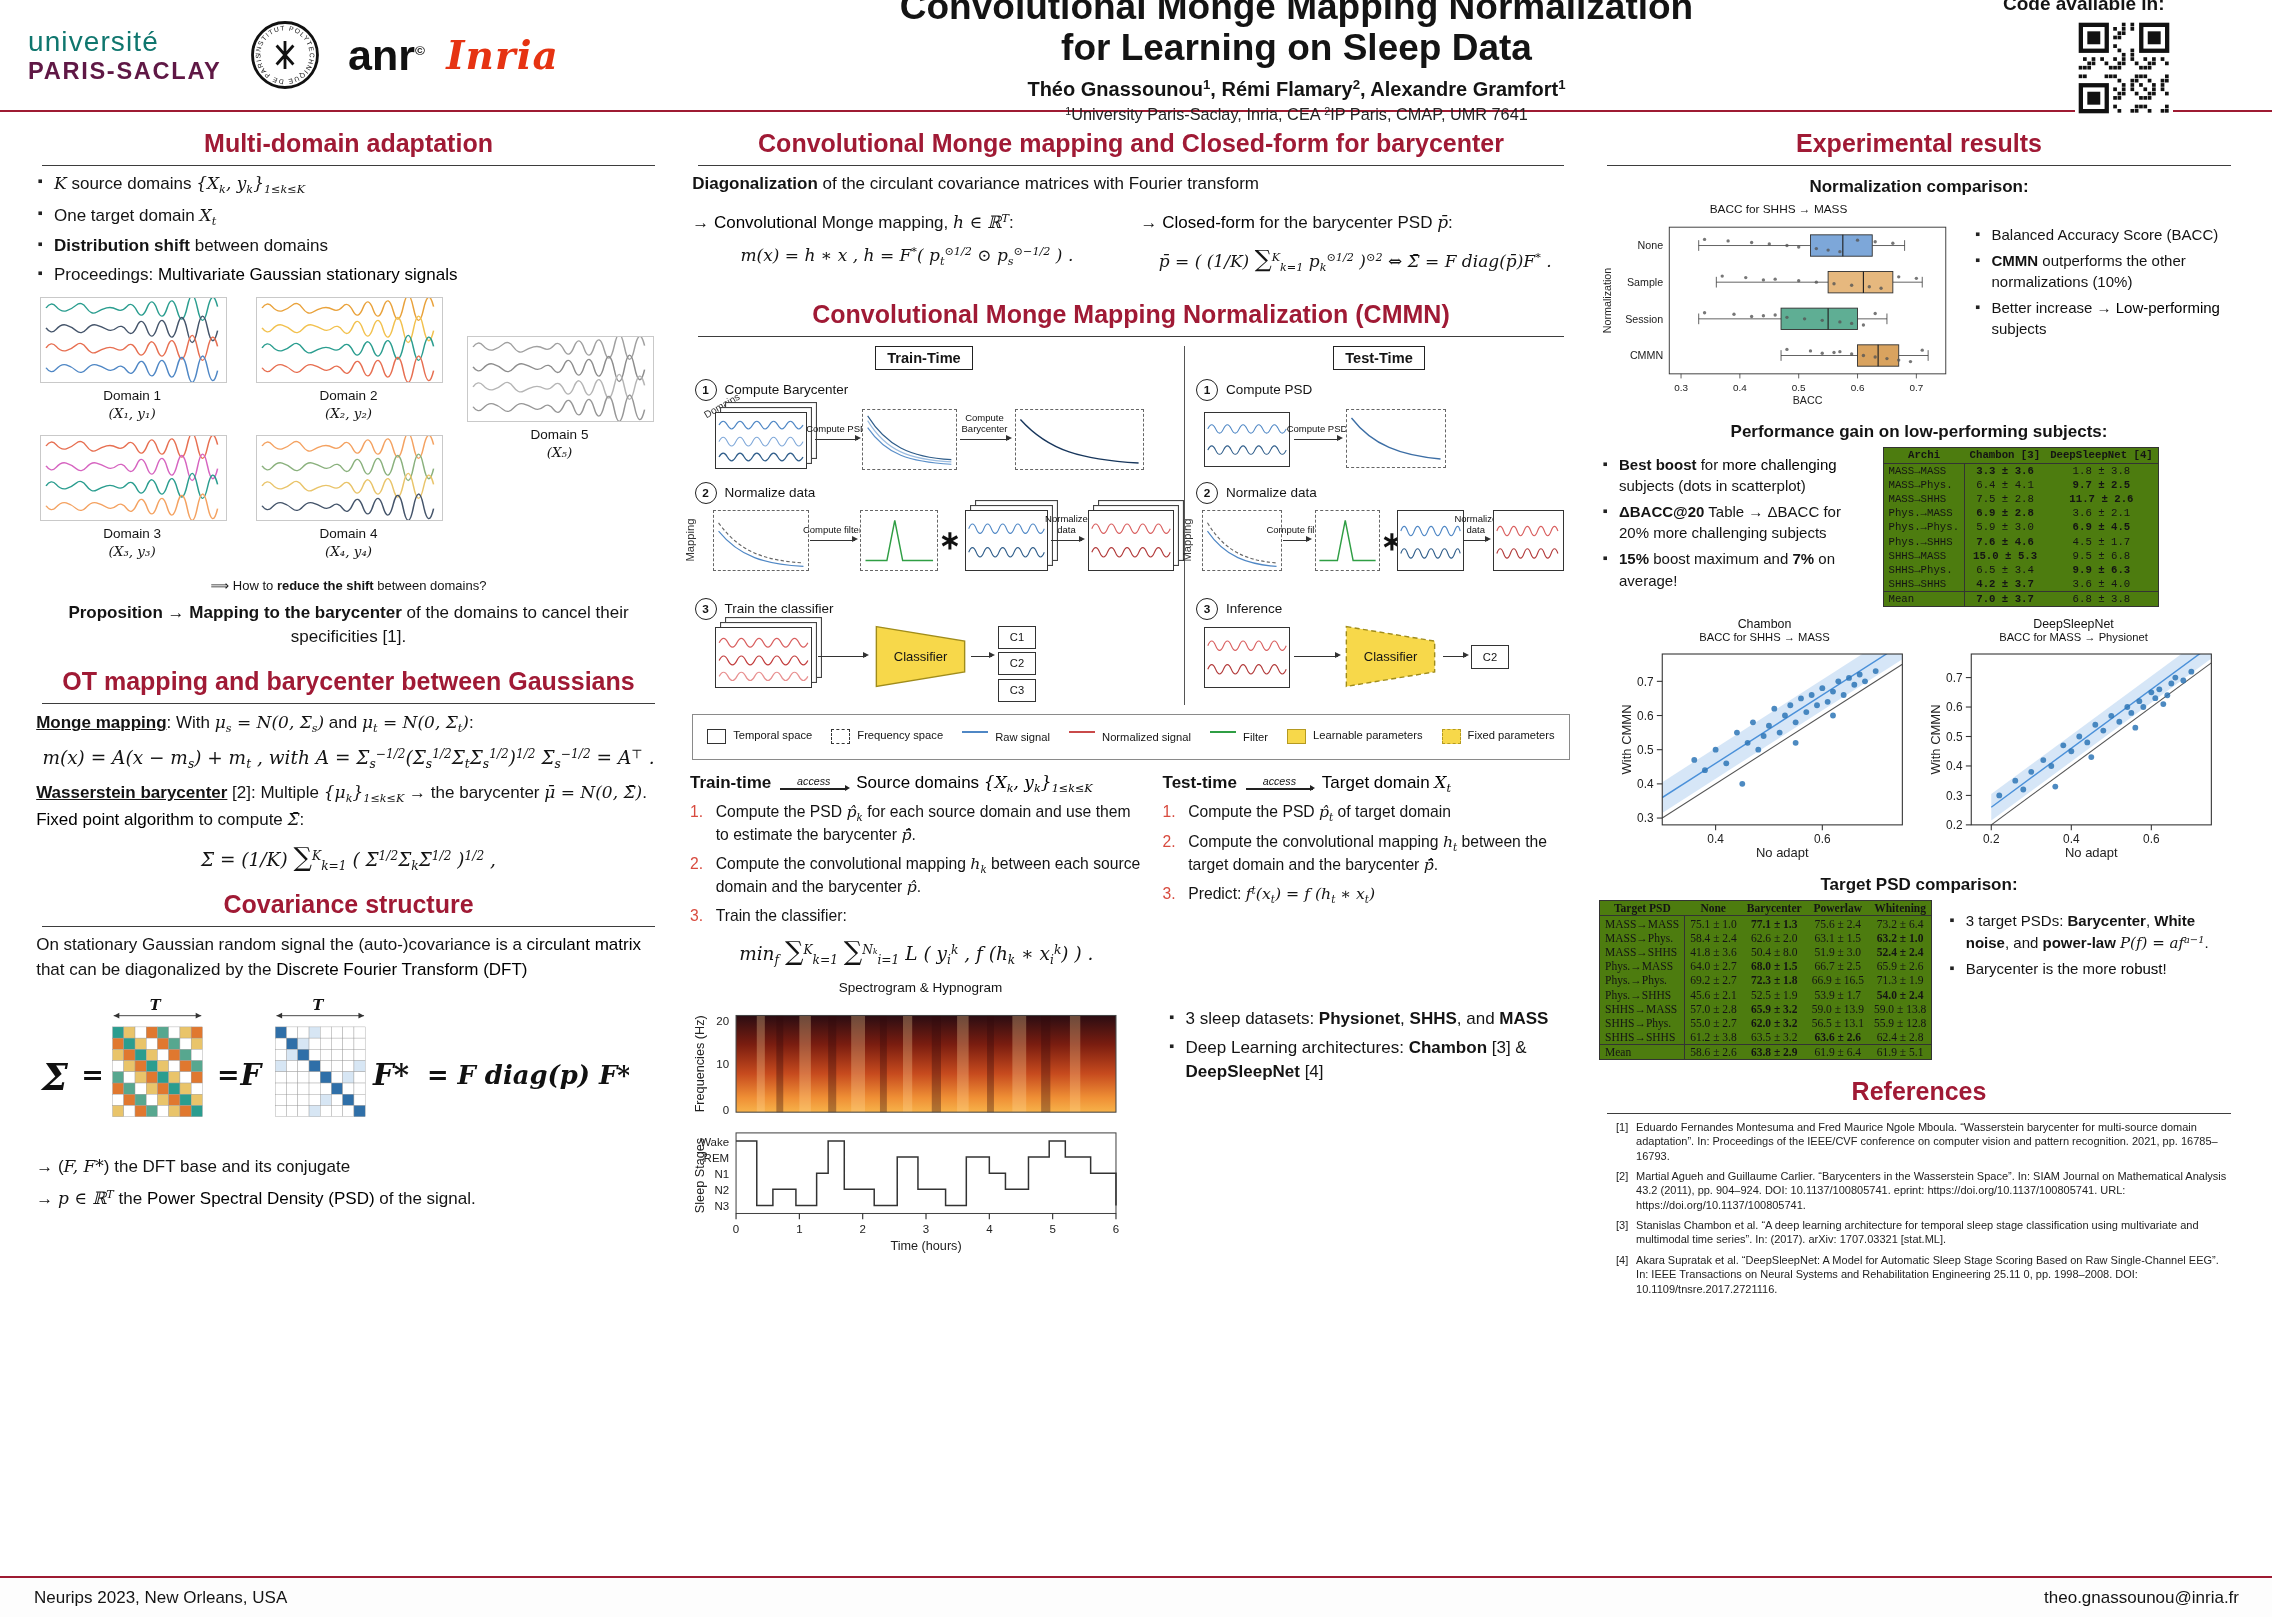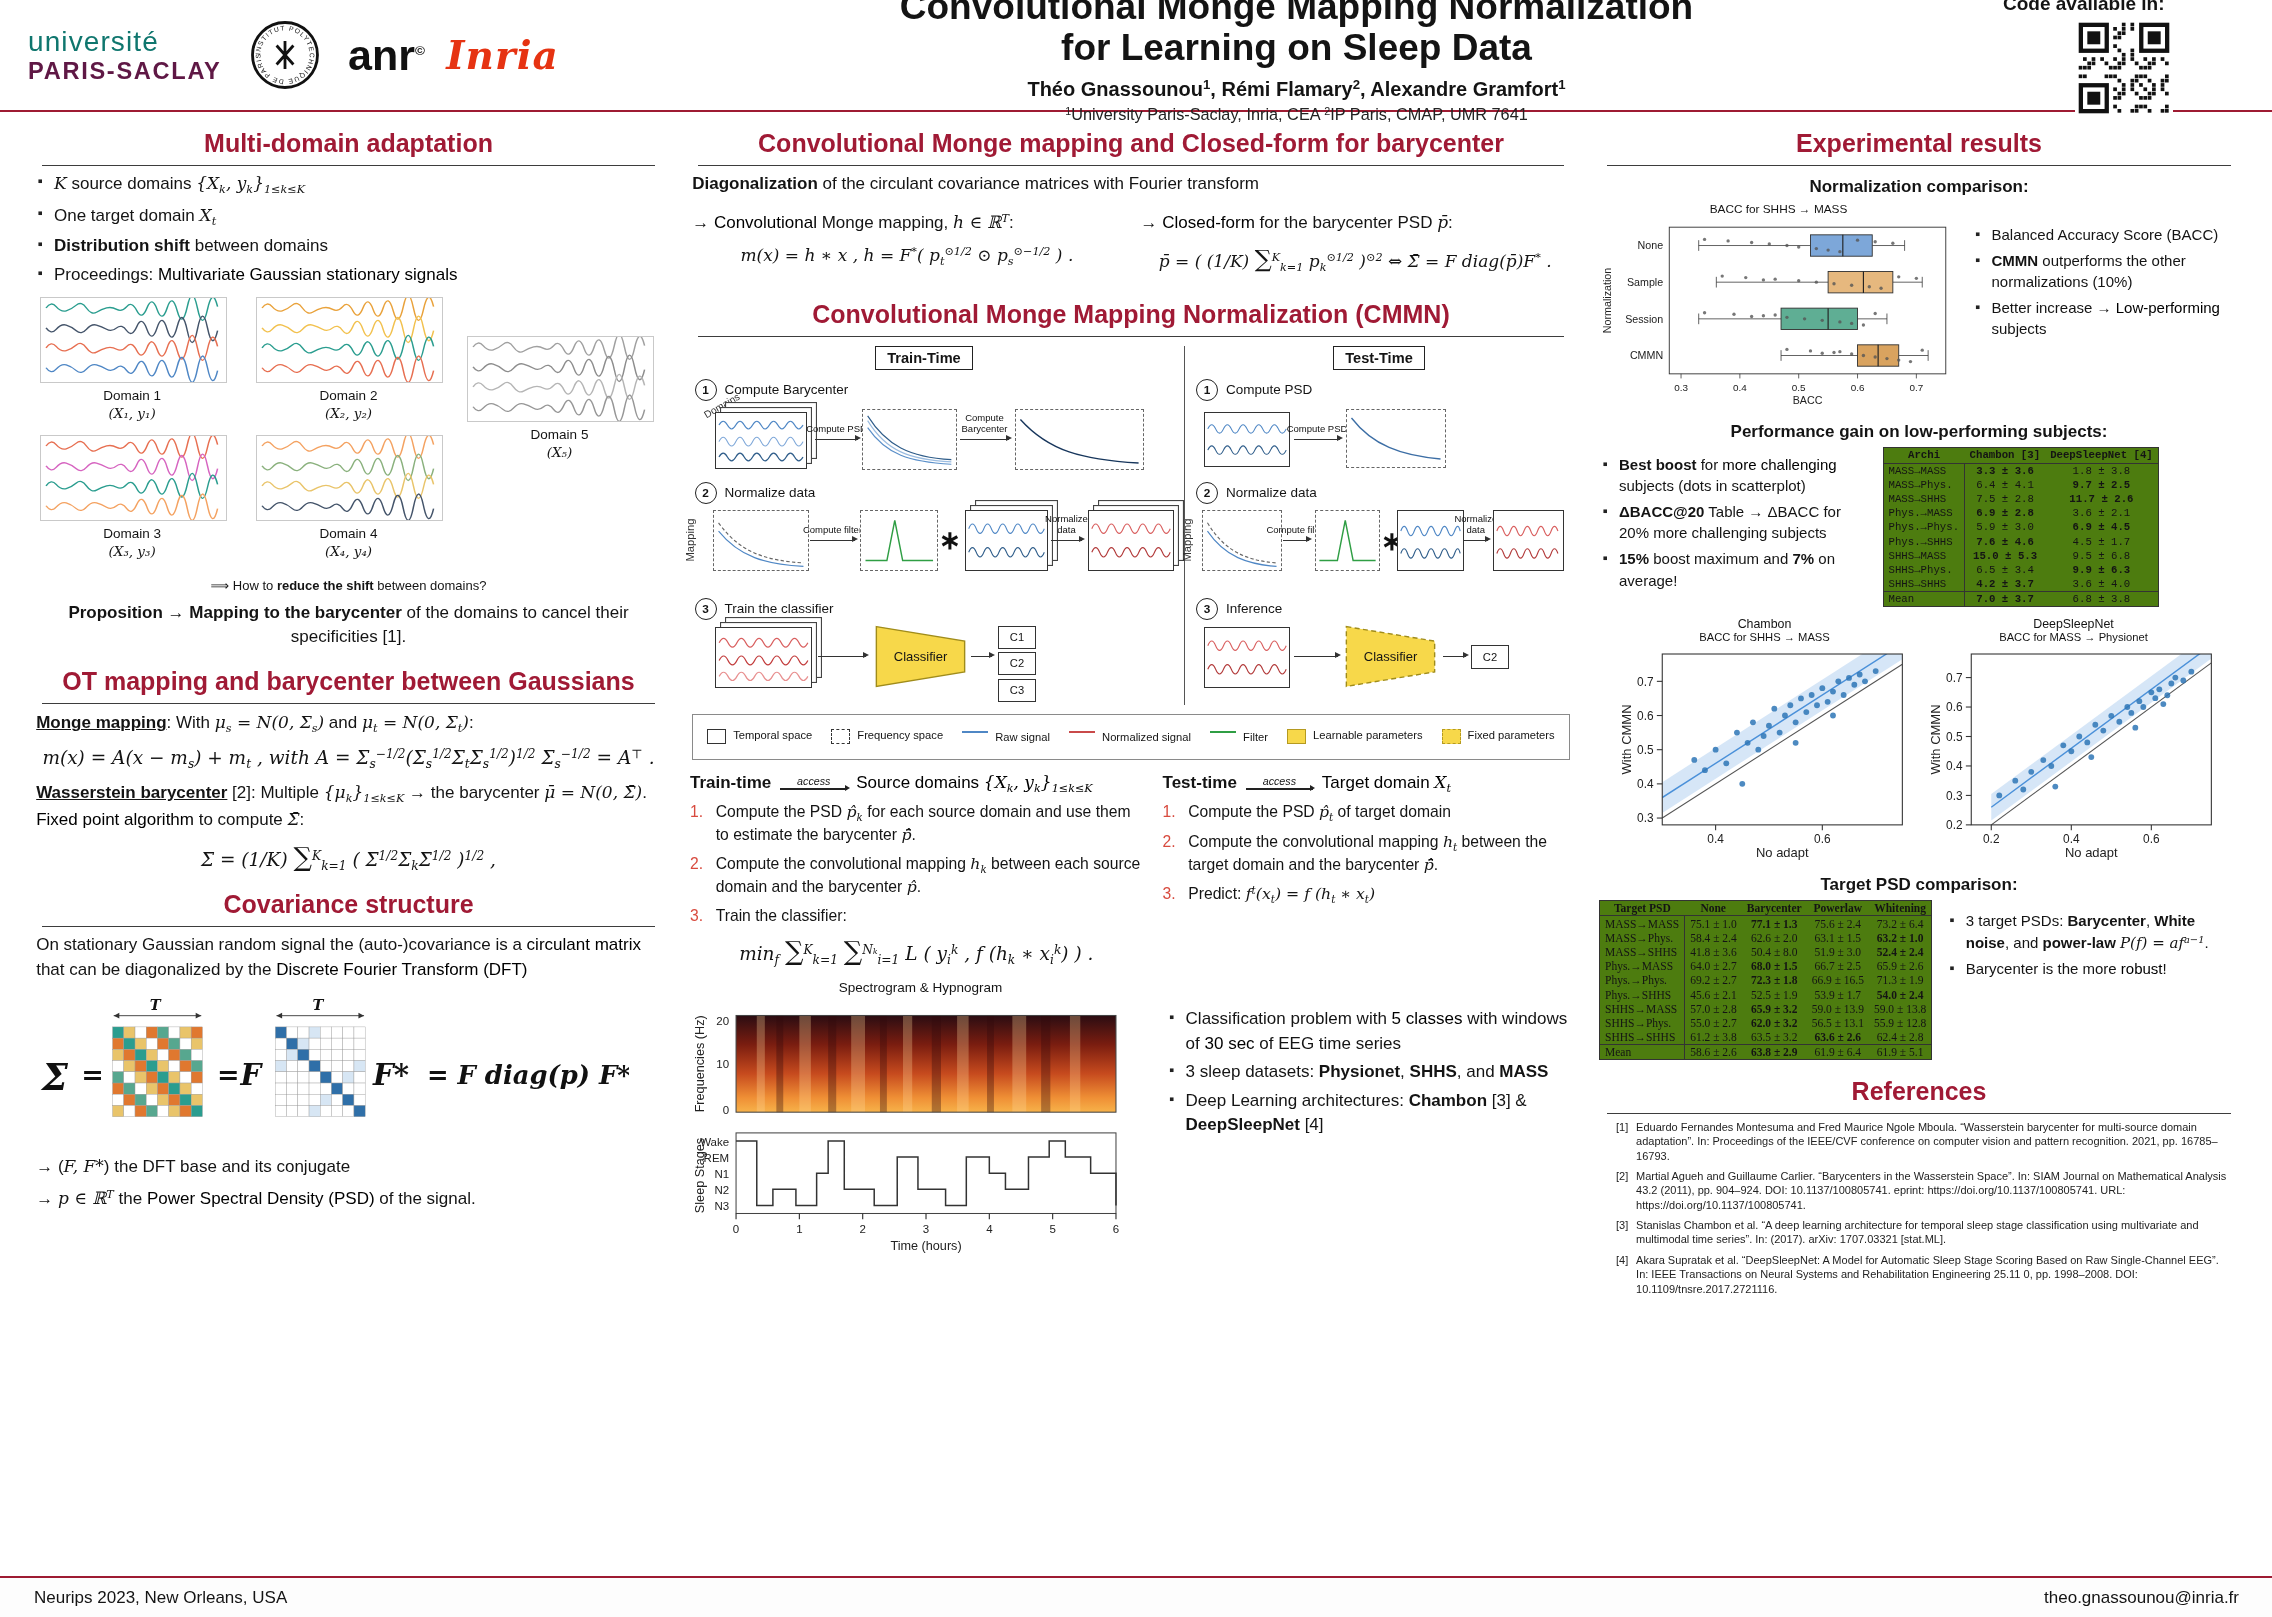--- a/index.html
+++ b/index.html
@@ -823,21 +823,20 @@
               <line x1="260" y1="188" x2="260" y2="193" stroke="#333"></line>
               <text transform="translate(260 205)" text-anchor="middle" font-size="10">4</text>
               <line x1="315" y1="188" x2="315" y2="193" stroke="#333"></line>
               <text transform="translate(315 205)" text-anchor="middle" font-size="10">5</text>
               <line x1="370" y1="188" x2="370" y2="193" stroke="#333"></line>
               <text transform="translate(370 205)" text-anchor="middle" font-size="10">6</text>
               <text transform="translate(205 220)" text-anchor="middle" font-size="11">Time (hours)</text>
             </svg>
         </div>
         <div style="padding-top:22.5px">
-          <div class="blt"><span>Classification problem with </span><span class="st-r">5 classes</span><span> with windows of </span><span class="st-r">30 sec</span><span> of EEG time series</span></div>
           <div class="blt"><span>3 sleep datasets: </span><span class="st-b">Physionet</span><span>, </span><span class="st-b">SHHS</span><span>, and </span><span class="st-b">MASS</span></div>
           <div class="blt"><span>Deep Learning architectures: </span><span class="st-b">Chambon</span><span> [3] &amp; </span><span class="st-b">DeepSleepNet</span><span> [4]</span></div>
         </div>
       </div>
     </section>
 
     <section class="col col3">
       <h2 class="sec">Experimental results</h2>
 
       <div class="subhead">Normalization comparison:</div>

